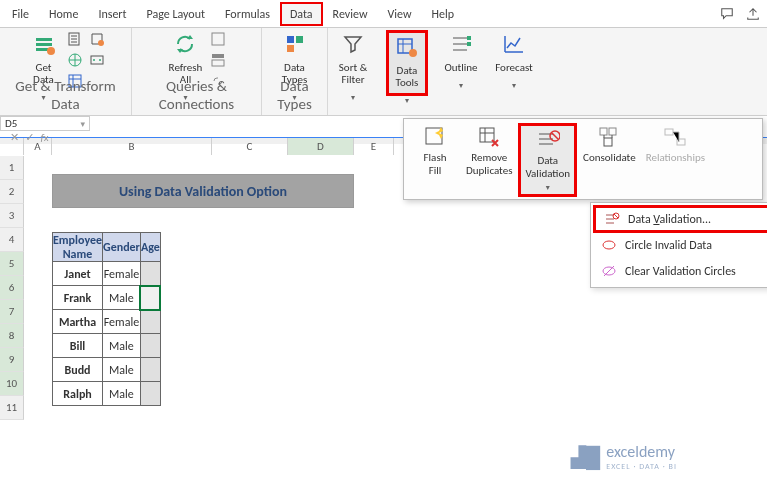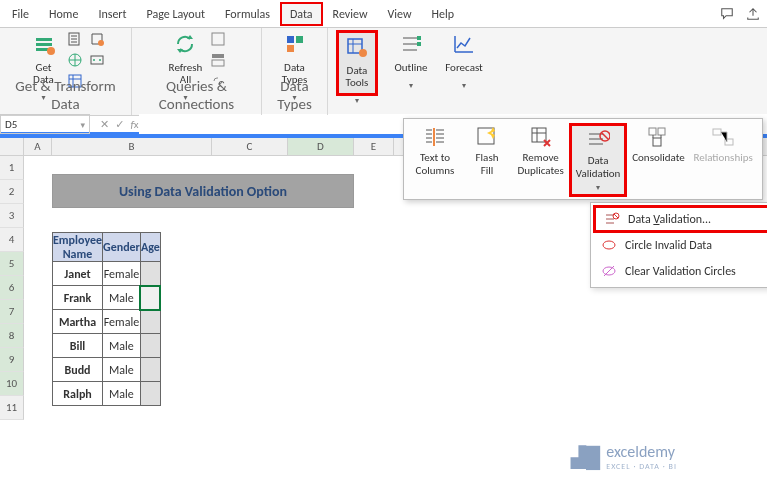--- a/index.html
+++ b/index.html
@@ -20,21 +20,21 @@
 .rbtn { display: flex; flex-direction: column; align-items: center; justify-content: flex-start; padding: 2px 4px; min-width: 38px; gap: 6px; cursor: pointer; text-align: center; font-size: 11px; color: #333; }
 .rbtn.big { height: 66px; }
 .rbtn .ic { width: 24px; height: 24px; display: flex; align-items: center; justify-content: center; }
 .rbtn .lbl { line-height: 1.1; }
 .rbtn.small { min-width: 20px; height: 20px; padding: 1px; }
 .rbtn.highlighted { border: 3px solid #e00; background: #e6e6e6; padding: 2px 6px; }
 .small-stack { display: flex; flex-direction: column; gap: 1px; }
 .caret-center::after { content: "▾"; font-size: 8px; color: #666; display: block; text-align: center; }
 
 
-.fbar { display: flex; align-items: center; height: 22px; border-bottom: 6px solid #3b82f6; background: #fff; }
+.fbar { display: flex; height: 22px; border-bottom: 1px solid #3b82f6; background: #fff; flex-direction: column; }
 .namebox { width: 90px; height: 20px; border: 1px solid #ccc; display: flex; align-items: center; padding: 0 4px; font-size: 11px; }
 .namebox .dd { margin-left: auto; font-size: 9px; color: #999; }
 .fx-controls { display: flex; gap: 6px; margin-left: 10px; color: #999; font-size: 11px; }
 .formula-input { flex: 1; height: 20px; border: none; padding: 0 4px; }
 
 
 .colhdrs { display: flex; height: 18px; border-bottom: 1px solid #d0d0d0; background: #f0f0f0; }
 .rownum-spacer { width: 24px; border-right: 1px solid #d0d0d0; }
 .ch { border-right: 1px solid #d0d0d0; text-align: center; color: #555; font-size: 11px; display: flex; align-items: center; justify-content: center; }
 .ch.A { width: 28px; }
@@ -206,20 +206,33 @@
               <path fill="#e84" d="M4 13h7v7H4z"></path>
             </svg>
           </span>
         <span class="lbl">Data<br>Types</span>
         <span class="caret-center"></span>
       </div>
     </div>
     <div class="rgroup-label">Data Types</div>
   </div>
 
+  <div class="rgroup" style="width:50px;border-right:none">
+    <div class="rgroup-body">
+      <div class="rbtn big">
+        <span class="ic">
+            <svg width="24" height="24">
+              <path fill="none" stroke="#555" stroke-width="1.5" d="M4 5h16l-6 7v6l-4 2v-8z"></path>
+            </svg>
+          </span>
+        <span class="lbl">Sort &amp;<br>Filter</span>
+        <span class="caret-center"></span>
+      </div>
+    </div>
+  </div>
 
   <div class="rgroup" style="width:58px;border-right:none">
     <div class="rgroup-body">
       <div class="rbtn big highlighted">
         <span class="ic">
             <svg width="24" height="24">
               <rect x="3" y="4" width="14" height="14" fill="none" stroke="#36c" stroke-width="1.5"></rect>
               <path stroke="#36c" d="M3 9h14M8 4v14"></path>
               <circle cx="18" cy="18" r="4" fill="#e84"></circle>
             </svg>
@@ -341,29 +354,20 @@
       </tbody>
     </table>
   </div>
 </div>
 
 <div class="panel">
   <div class="panel-row">
     <div class="pbtn">
       <span class="ic">
           <svg width="24" height="24">
-            <path stroke="#555" d="M3 5h6M3 9h6M3 13h6M3 17h6M13 5h8M13 9h8M13 13h8M13 17h8"></path>
-            <path stroke="#e84" stroke-width="2" d="M11 3v18"></path>
-          </svg>
-        </span>
-      <span class="lbl">Text to<br>Columns</span>
-    </div>
-    <div class="pbtn">
-      <span class="ic">
-          <svg width="24" height="24">
             <rect x="3" y="3" width="16" height="16" fill="none" stroke="#555"></rect>
             <path fill="#fc3" d="M18 2l2 4-4 2 4 2-2 4-2-4-4-2 4-2z"></path>
           </svg>
         </span>
       <span class="lbl">Flash<br>Fill</span>
     </div>
     <div class="pbtn">
       <span class="ic">
           <svg width="24" height="24">
             <rect x="3" y="3" width="14" height="14" fill="none" stroke="#555"></rect>

